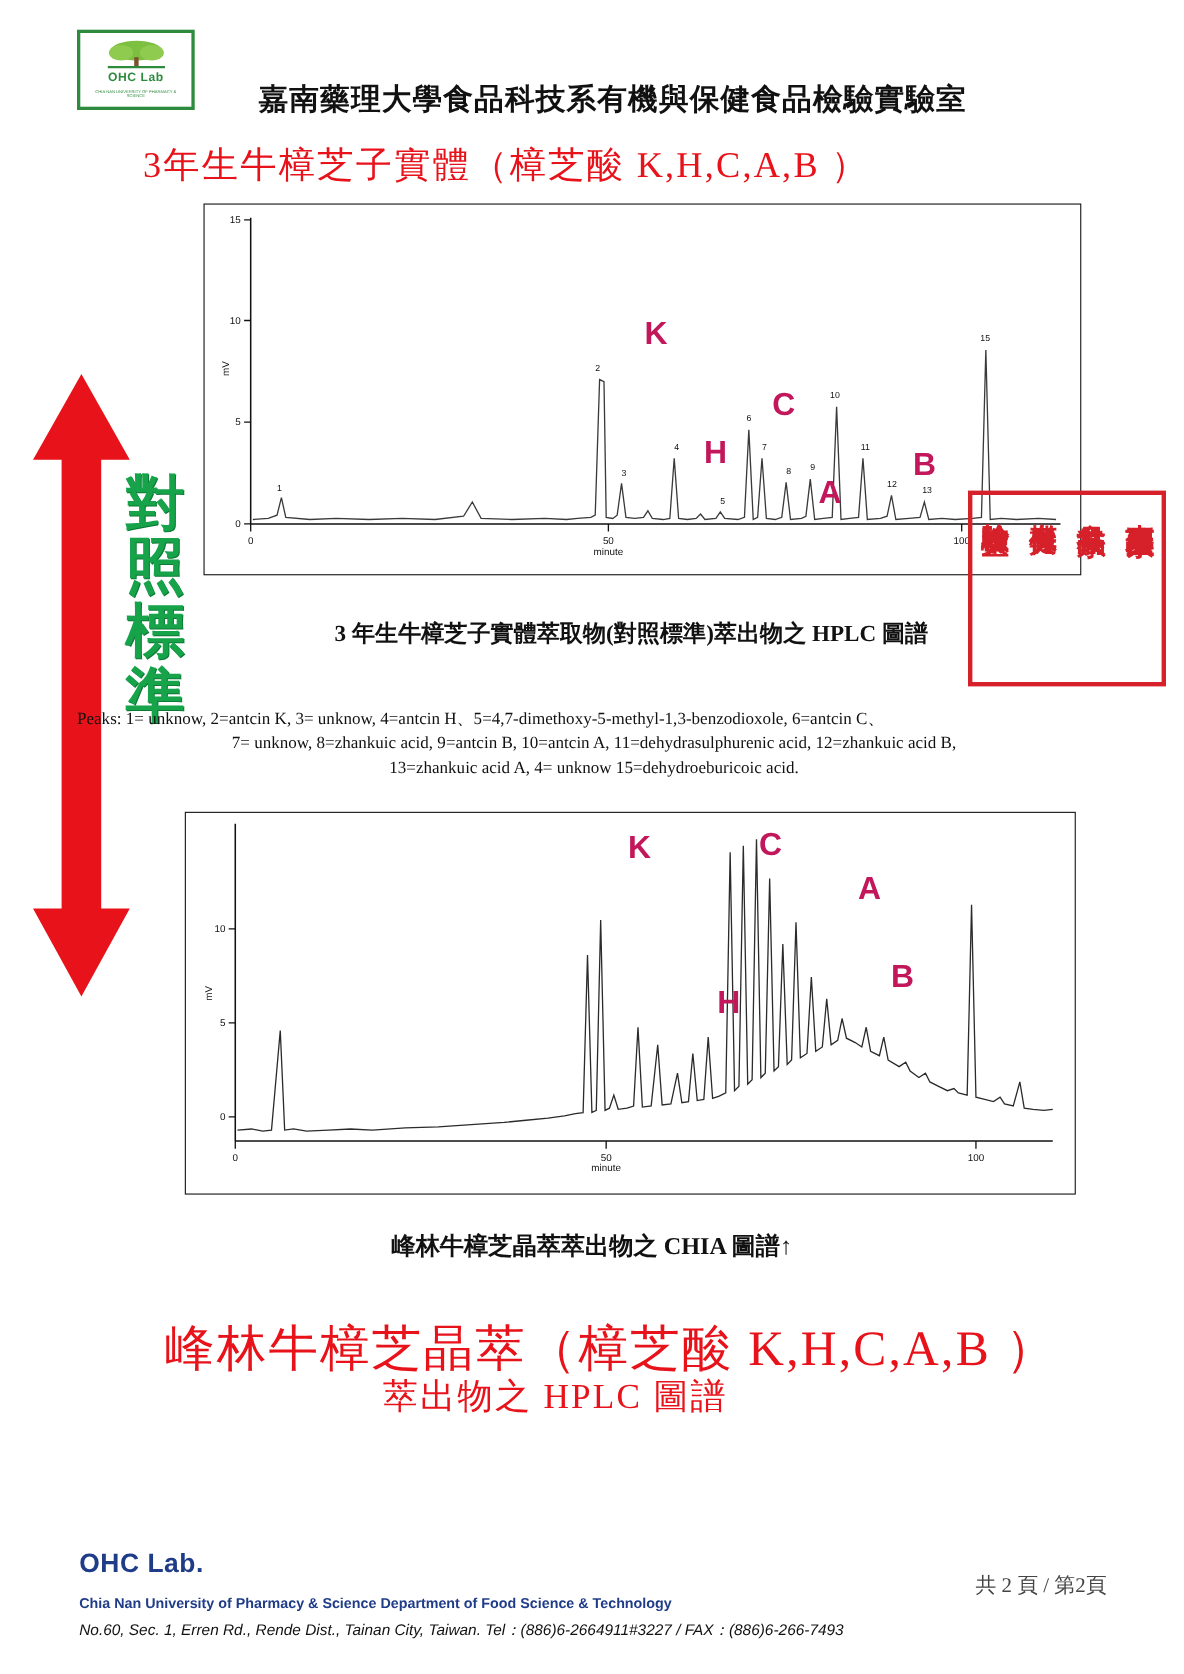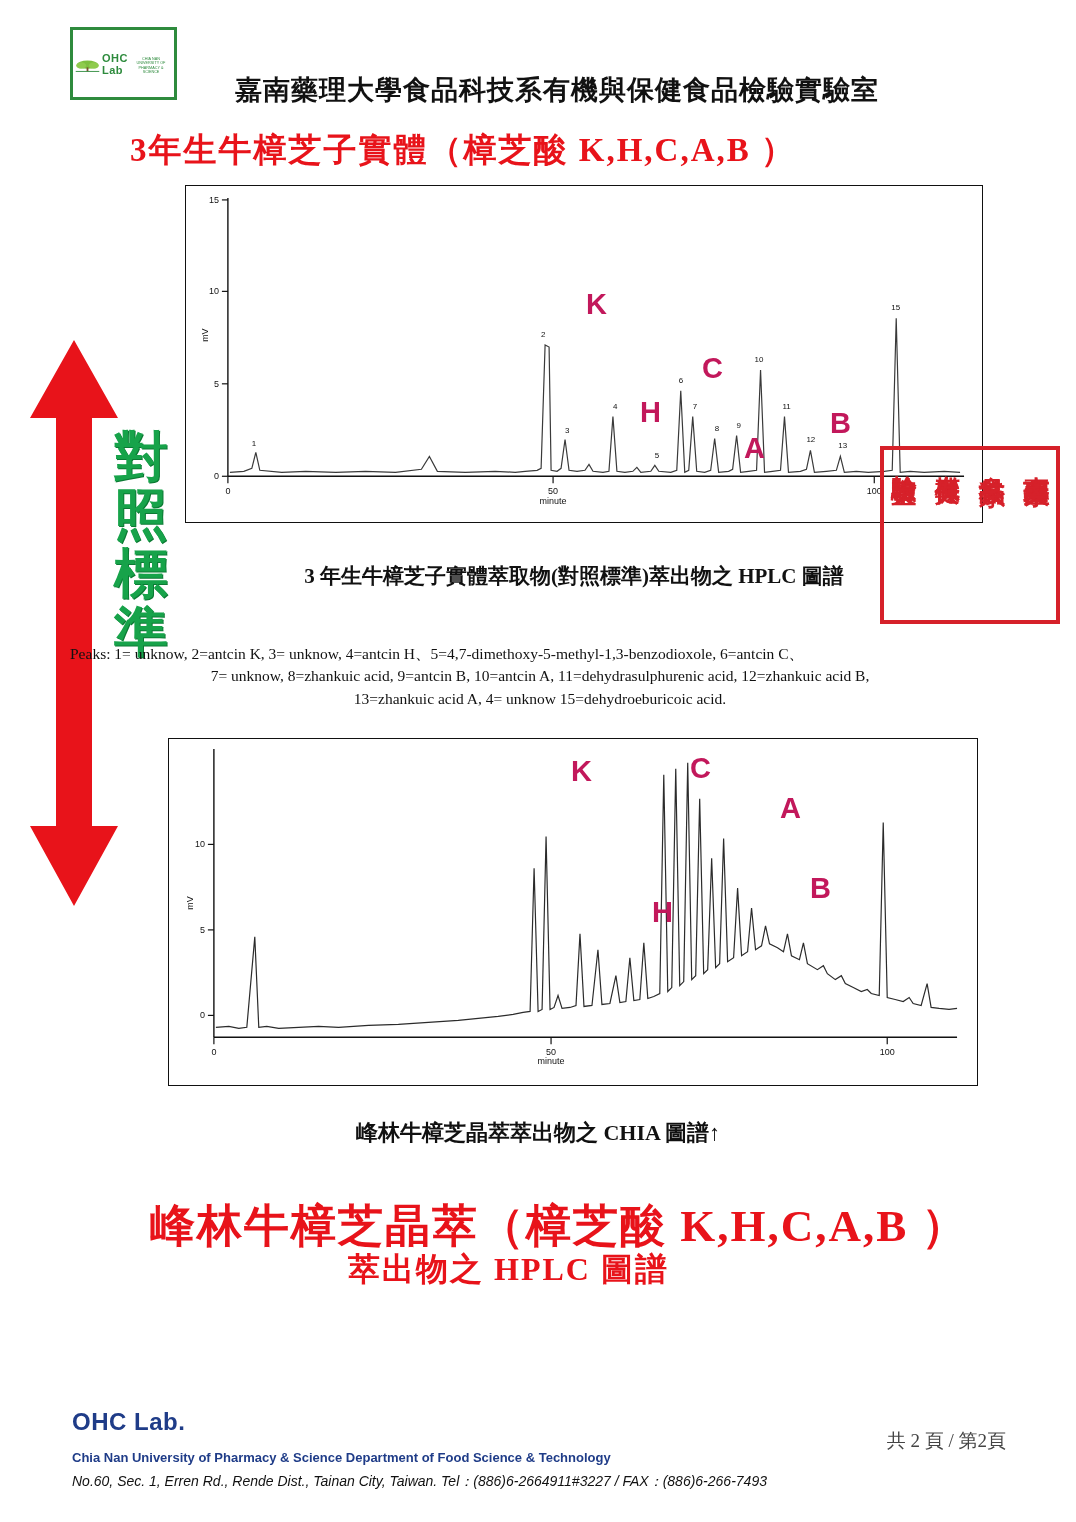--- a/index.html
+++ b/index.html
@@ -9,41 +9,41 @@
     font-family:"Liberation Serif", serif;
     position:relative;
     overflow:hidden;
   }
   .page{position:relative;width:1076px;height:1522px;}
 
   
   .logo-box{
     position:absolute;left:70px;top:27px;width:107px;height:73px;
     border:3px solid #2e8b3d;background:#ffffff;box-sizing:border-box;
-    display:flex;align-items:center;justify-content:flex-start;
+    display:flex;flex-direction:column;align-items:center;justify-content:flex-start;
   }
   .logo-tree{margin-top:4px;}
   .logo-name{
     font-family:"Liberation Sans", sans-serif;
     font-size:11px;font-weight:bold;color:#2e8b3d;letter-spacing:.5px;margin-top:1px;
   }
   .logo-sub{
     font-family:"Liberation Sans", sans-serif;
     font-size:4.2px;color:#2e8b3d;margin-top:3px;text-align:center;line-height:1.2;
     transform:scale(.9);
   }
   .header-title{
     position:absolute;left:188px;top:72px;
     font-size:27px;font-weight:bold;color:#111;
     letter-spacing:1px;white-space:nowrap;margin-left:47px;
   }
 
   
   .red-title{
-    position:absolute;color:#e8131a;font-weight:bold;
+    position:absolute;color:#e8131a;font-weight:normal;
     font-family:"Liberation Serif", serif;
     white-space:nowrap;
   }
   #title-line1{left:130px;top:128px;font-size:33px;letter-spacing:2px;}
   #title-line2{left:325px;top:190px;font-size:32px;letter-spacing:2px;}
   #bottom-line1{left:150px;top:1196px;font-size:45px;letter-spacing:2px;}
   #bottom-line2{left:348px;top:1248px;font-size:32px;letter-spacing:2px;}
 
   
   .arrow-wrap{position:absolute;left:14px;top:340px;width:122px;height:570px;}

